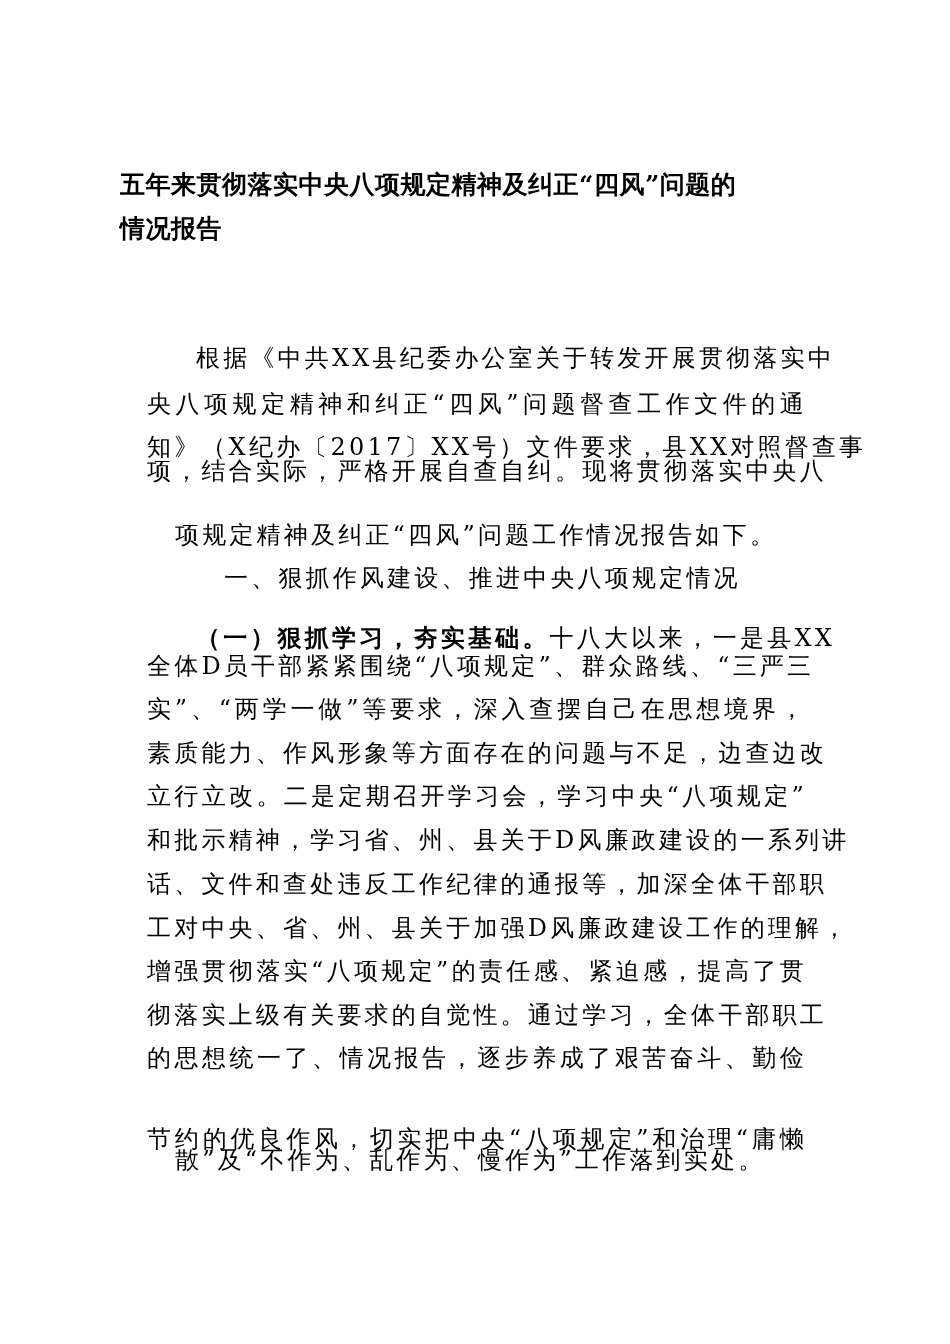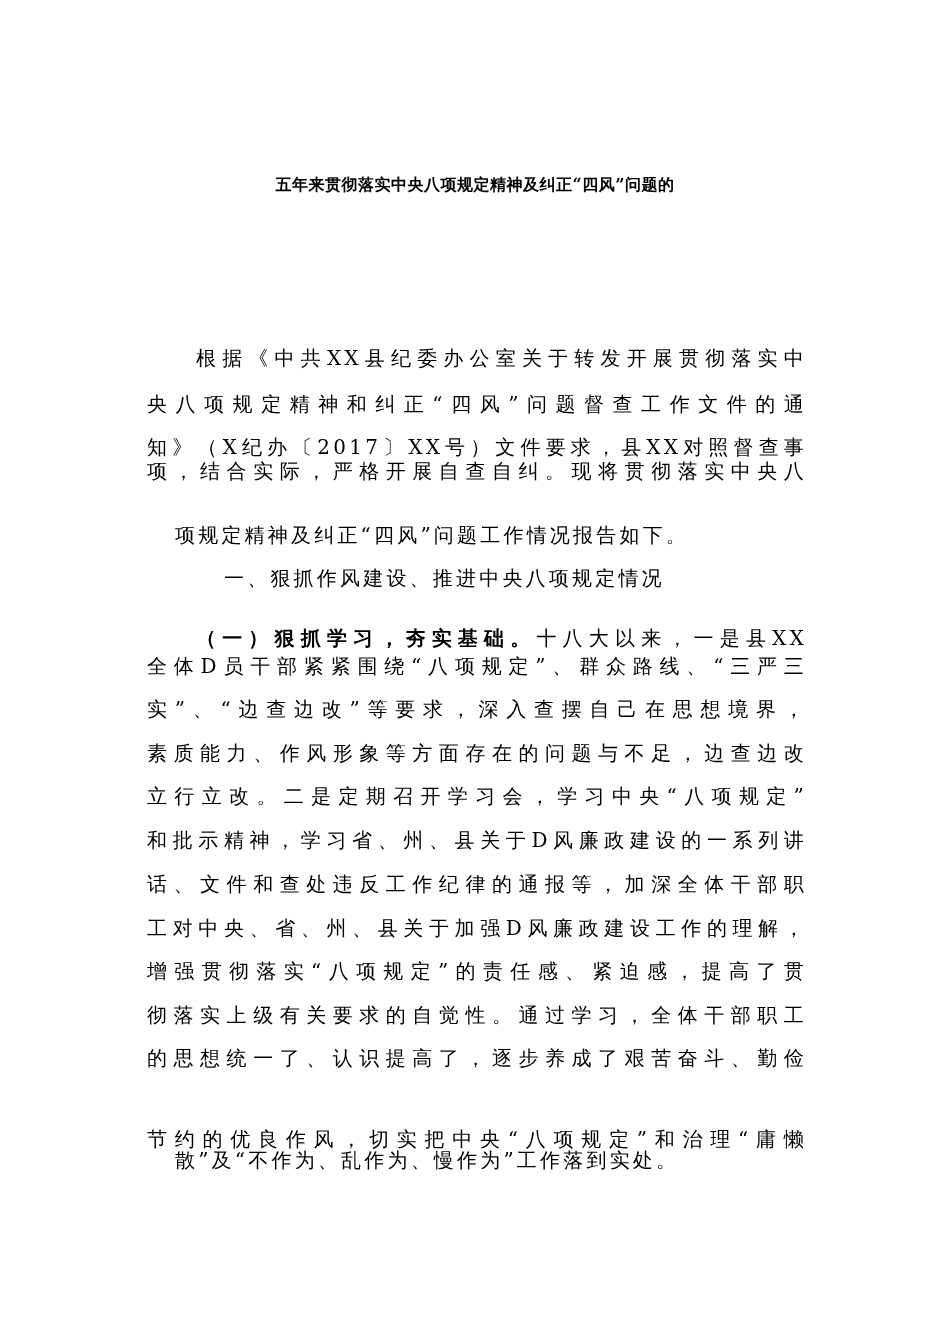--- a/index.html
+++ b/index.html
@@ -19,32 +19,32 @@
       position: absolute;
       left: 0; top: 0;
       width: 950px;
       height: 1344px;
       background: #ffffff;
     }
     .title {
       position: absolute;
       left: 120px;
       width: 710px;
-      text-align: center;
+      text-align: left;
       font-weight: bold;
-      font-size: 16px;
+      font-size: 25px;
       letter-spacing: 0.5px;
       line-height: 30px;
       white-space: nowrap;
     }
     .line {
       position: absolute;
       left: 147px;
       width: 660px;
-      font-size: 20px;
+      font-size: 24px;
       line-height: 30px;
       letter-spacing: 3.2px;
       white-space: nowrap;
       text-align: justify;
       text-align-last: justify;
     }
     .line.last {
       text-align-last: left;
       margin-left: 28px;
     }
@@ -55,40 +55,41 @@
     .bold {
       font-weight: bold;
     }
   </style>
 </head>
 <body>
 
 <div class="page">
 
   <div class="title" style="top:170px;">五年来贯彻落实中央八项规定精神及纠正“四风”问题的</div>
+  <div class="title" style="top:214px;">情况报告</div>
 
   <div>
     <div class="line indent" style="top:343px;">根据《中共XX县纪委办公室关于转发开展贯彻落实中</div>
     <div class="line" style="top:389px;">央八项规定精神和纠正“四风”问题督查工作文件的通</div>
     <div class="line" style="top:432px;">知》（X纪办〔2017〕XX号）文件要求，县XX对照督查事</div>
     <div class="line" style="top:456px;">项，结合实际，严格开展自查自纠。现将贯彻落实中央八</div>
     <div class="line last" style="top:520px;">项规定精神及纠正“四风”问题工作情况报告如下。</div>
   </div>
 
   <div class="line last indent" style="top:563px;">一、狠抓作风建设、推进中央八项规定情况</div>
 
   <div>
     <div class="line indent" style="top:607px;margin-top:16px;"><span class="bold">（一）狠抓学习，夯实基础。</span><span>十八大以来，一是县XX</span></div>
     <div class="line" style="top:651px;">全体D员干部紧紧围绕“八项规定”、群众路线、“三严三</div>
-    <div class="line" style="top:694px;">实”、“边查边改”等要求，深入查摆自己在思想境界，</div>
+    <div class="line" style="top:694px;">实”、“两学一做”等要求，深入查摆自己在思想境界，</div>
     <div class="line" style="top:738px;">素质能力、作风形象等方面存在的问题与不足，边查边改</div>
     <div class="line" style="top:781px;">立行立改。二是定期召开学习会，学习中央“八项规定”</div>
     <div class="line" style="top:825px;">和批示精神，学习省、州、县关于D风廉政建设的一系列讲</div>
     <div class="line" style="top:869px;">话、文件和查处违反工作纪律的通报等，加深全体干部职</div>
     <div class="line" style="top:913px;">工对中央、省、州、县关于加强D风廉政建设工作的理解，</div>
     <div class="line" style="top:956px;">增强贯彻落实“八项规定”的责任感、紧迫感，提高了贯</div>
     <div class="line" style="top:1000px;">彻落实上级有关要求的自觉性。通过学习，全体干部职工</div>
-    <div class="line" style="top:1043px;">的思想统一了、认识提高了，逐步养成了艰苦奋斗、勤俭</div>
+    <div class="line" style="top:1043px;">的思想统一了、情况报告，逐步养成了艰苦奋斗、勤俭</div>
     <div class="line" style="top:1087px;margin-top:37px;">节约的优良作风，切实把中央“八项规定”和治理“庸懒</div>
     <div class="line last" style="top:1145px;">散”及“不作为、乱作为、慢作为”工作落到实处。</div>
   </div>
 
 </div>
 
 </body></html>

